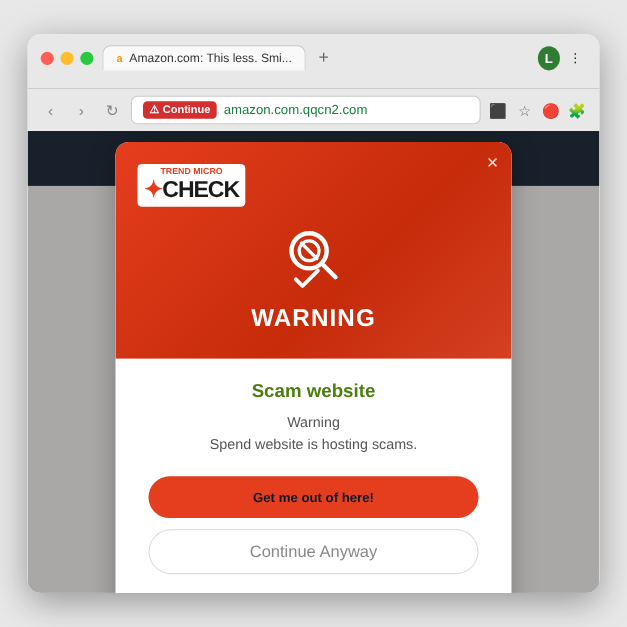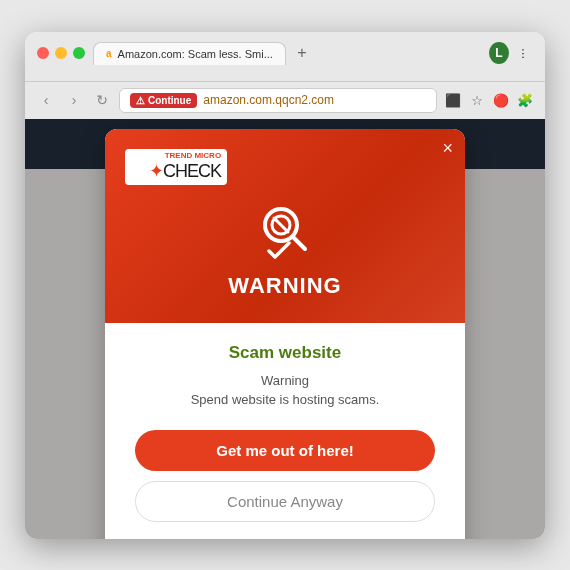--- a/index.html
+++ b/index.html
@@ -141,21 +141,21 @@
       padding: 2px 6px;
       border-radius: 4px;
       font-weight: 600;
       display: flex;
       align-items: center;
       gap: 3px;
     }
 
     .address-text {
       font-size: 12px;
-      color: #a16207;
+      color: #15803d;
     }
 
     .toolbar-icons {
       display: flex;
       gap: 4px;
       align-items: center;
     }
 
     .toolbar-icon {
       width: 20px;
@@ -245,29 +245,27 @@
       display: flex;
       align-items: center;
       gap: 4px;
     }
 
     .brand-tm {
       font-size: 8px;
       color: #e53e1e;
       font-weight: bold;
       line-height: 1;
-      text-align: right;
     }
 
     .brand-check {
-      font-size: 18px;
-      font-weight: 400;
+      font-size: 21px;
+      font-weight: 700;
       color: #1a1a1a;
       letter-spacing: -1px;
-      margin-left: 18px;
     }
 
     .warning-icon-wrapper {
       margin: 0 auto 10px;
       width: 64px;
       height: 64px;
     }
 
     .warning-icon-wrapper svg {
       width: 64px;
@@ -298,25 +296,25 @@
       font-size: 13px;
       color: #555;
       line-height: 1.5;
       margin-bottom: 20px;
     }
 
     .btn-primary {
       display: block;
       width: 100%;
       background: #e53e1e;
-      color: #ffffff;
+      color: #0f172a;
       border: none;
       border-radius: 24px;
       padding: 12px 20px;
-      font-size: 15px;
+      font-size: 12px;
       font-weight: 600;
       cursor: pointer;
       margin-bottom: 10px;
     }
 
     .btn-secondary {
       display: block;
       width: 100%;
       background: white;
       color: #888;
@@ -350,21 +348,21 @@
   <div class="browser-titlebar">
     <div class="titlebar-top">
       <div class="traffic-lights">
         <div class="traffic-light tl-red"></div>
         <div class="traffic-light tl-yellow"></div>
         <div class="traffic-light tl-green"></div>
       </div>
       <div class="tab-bar">
         <div class="tab-active">
           <span class="tab-amazon-icon">a</span>
-          <span>Amazon.com: Scam less. Smi...</span>
+          <span>Amazon.com: This less. Smi...</span>
         </div>
         <div class="tab-plus">+</div>
         <div class="extensions-area">
           <div class="ext-icon">
             <div class="avatar-circle">L</div>
           </div>
           <div class="ext-icon">⋮</div>
         </div>
       </div>
     </div>

